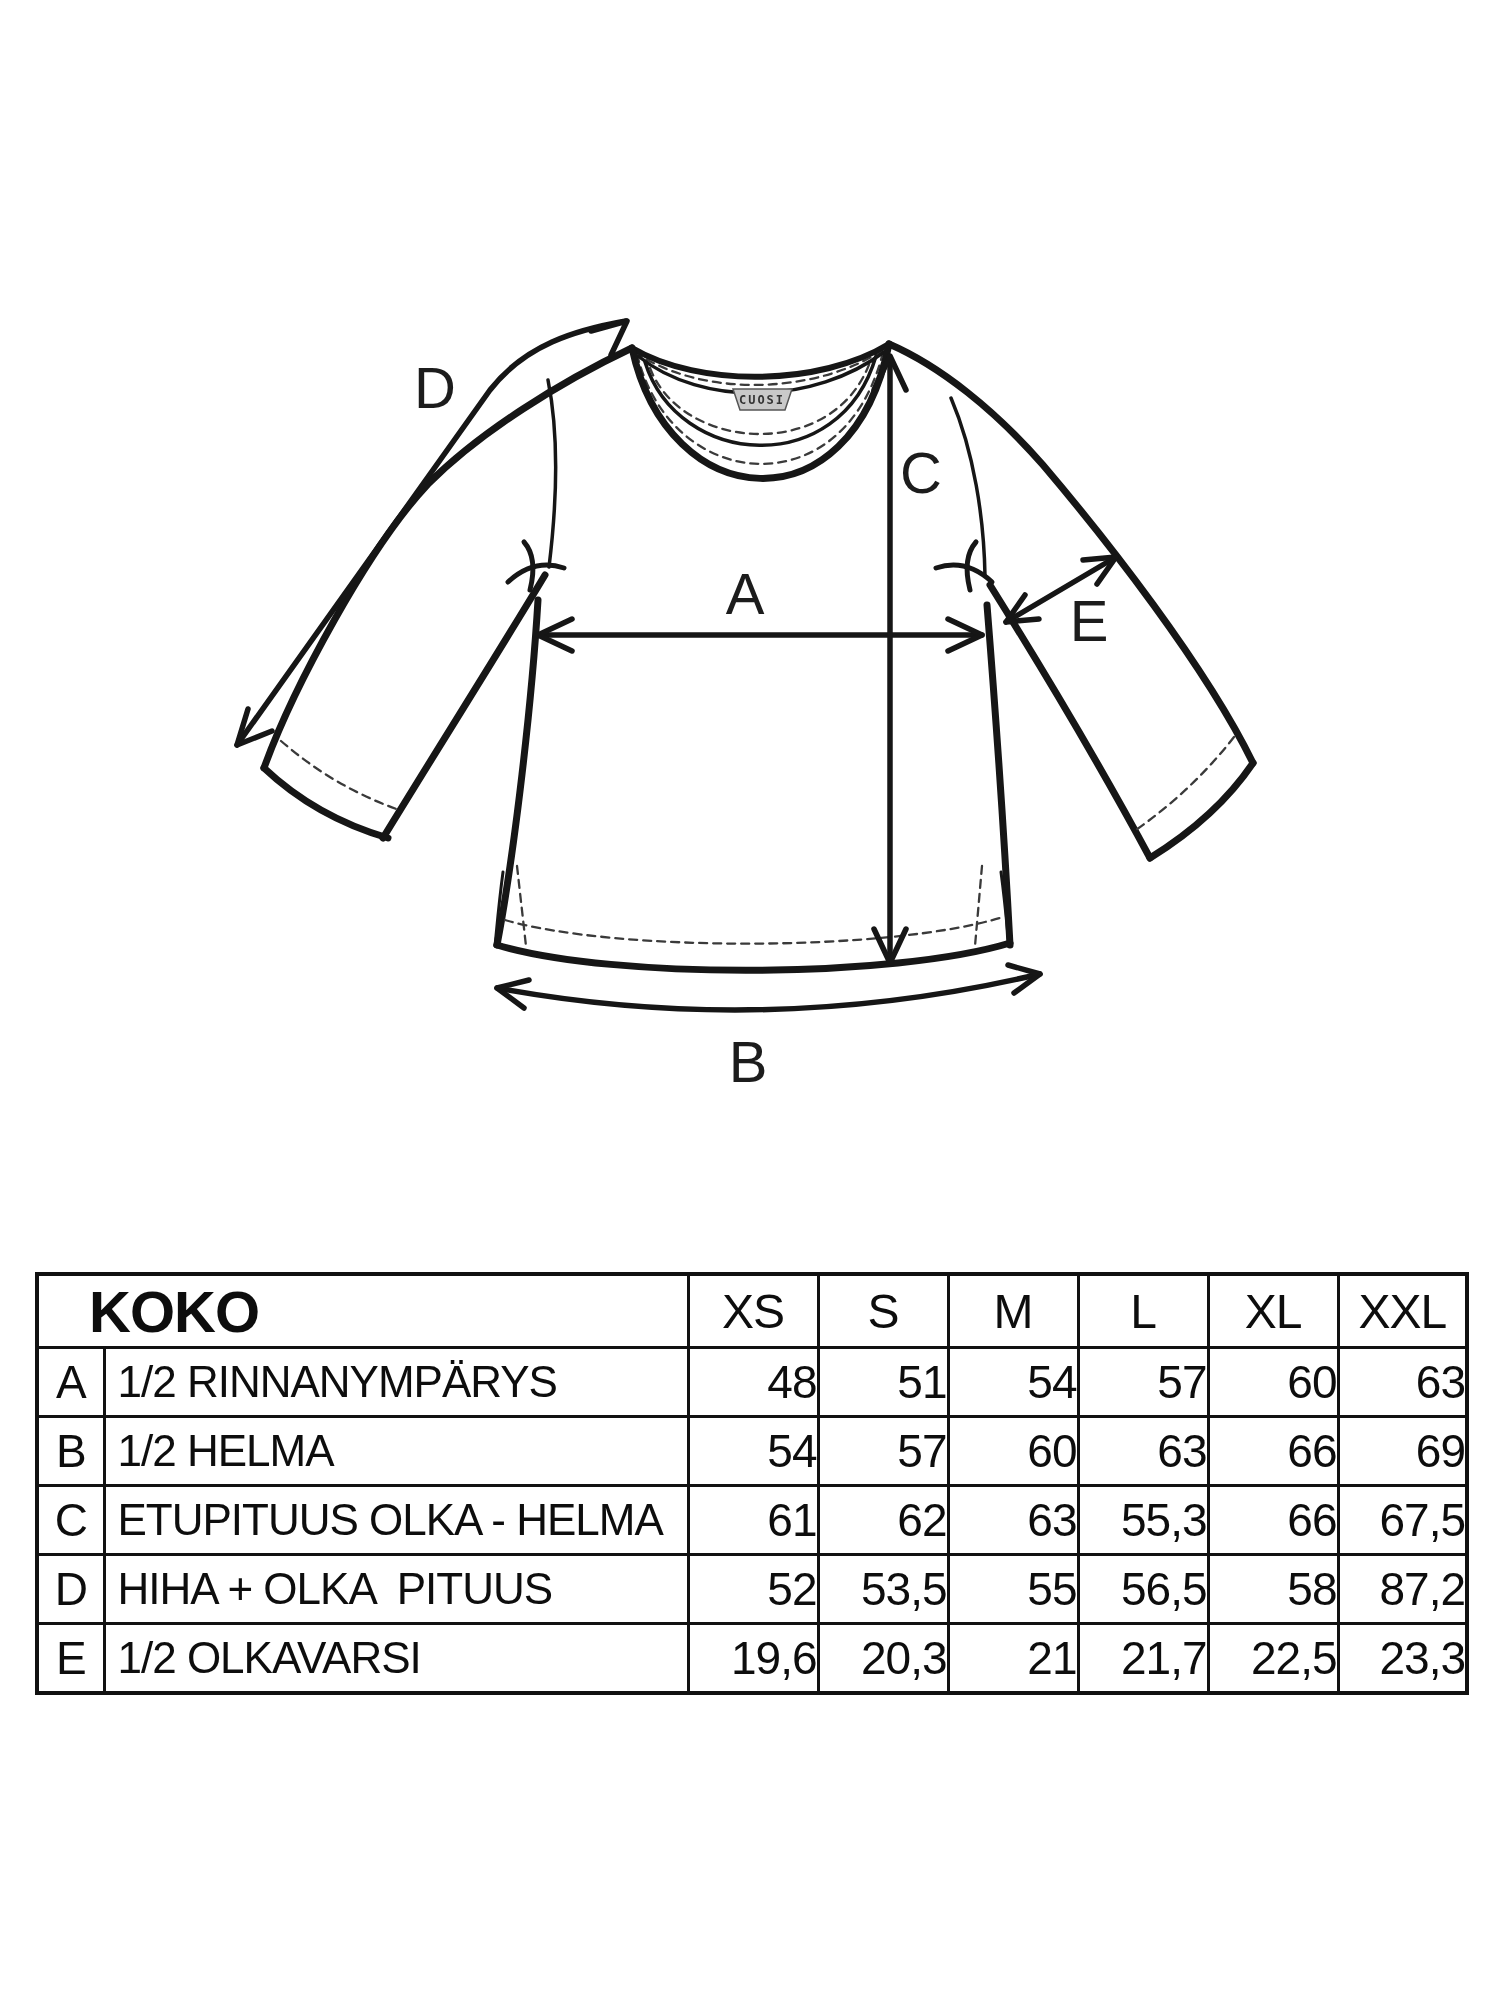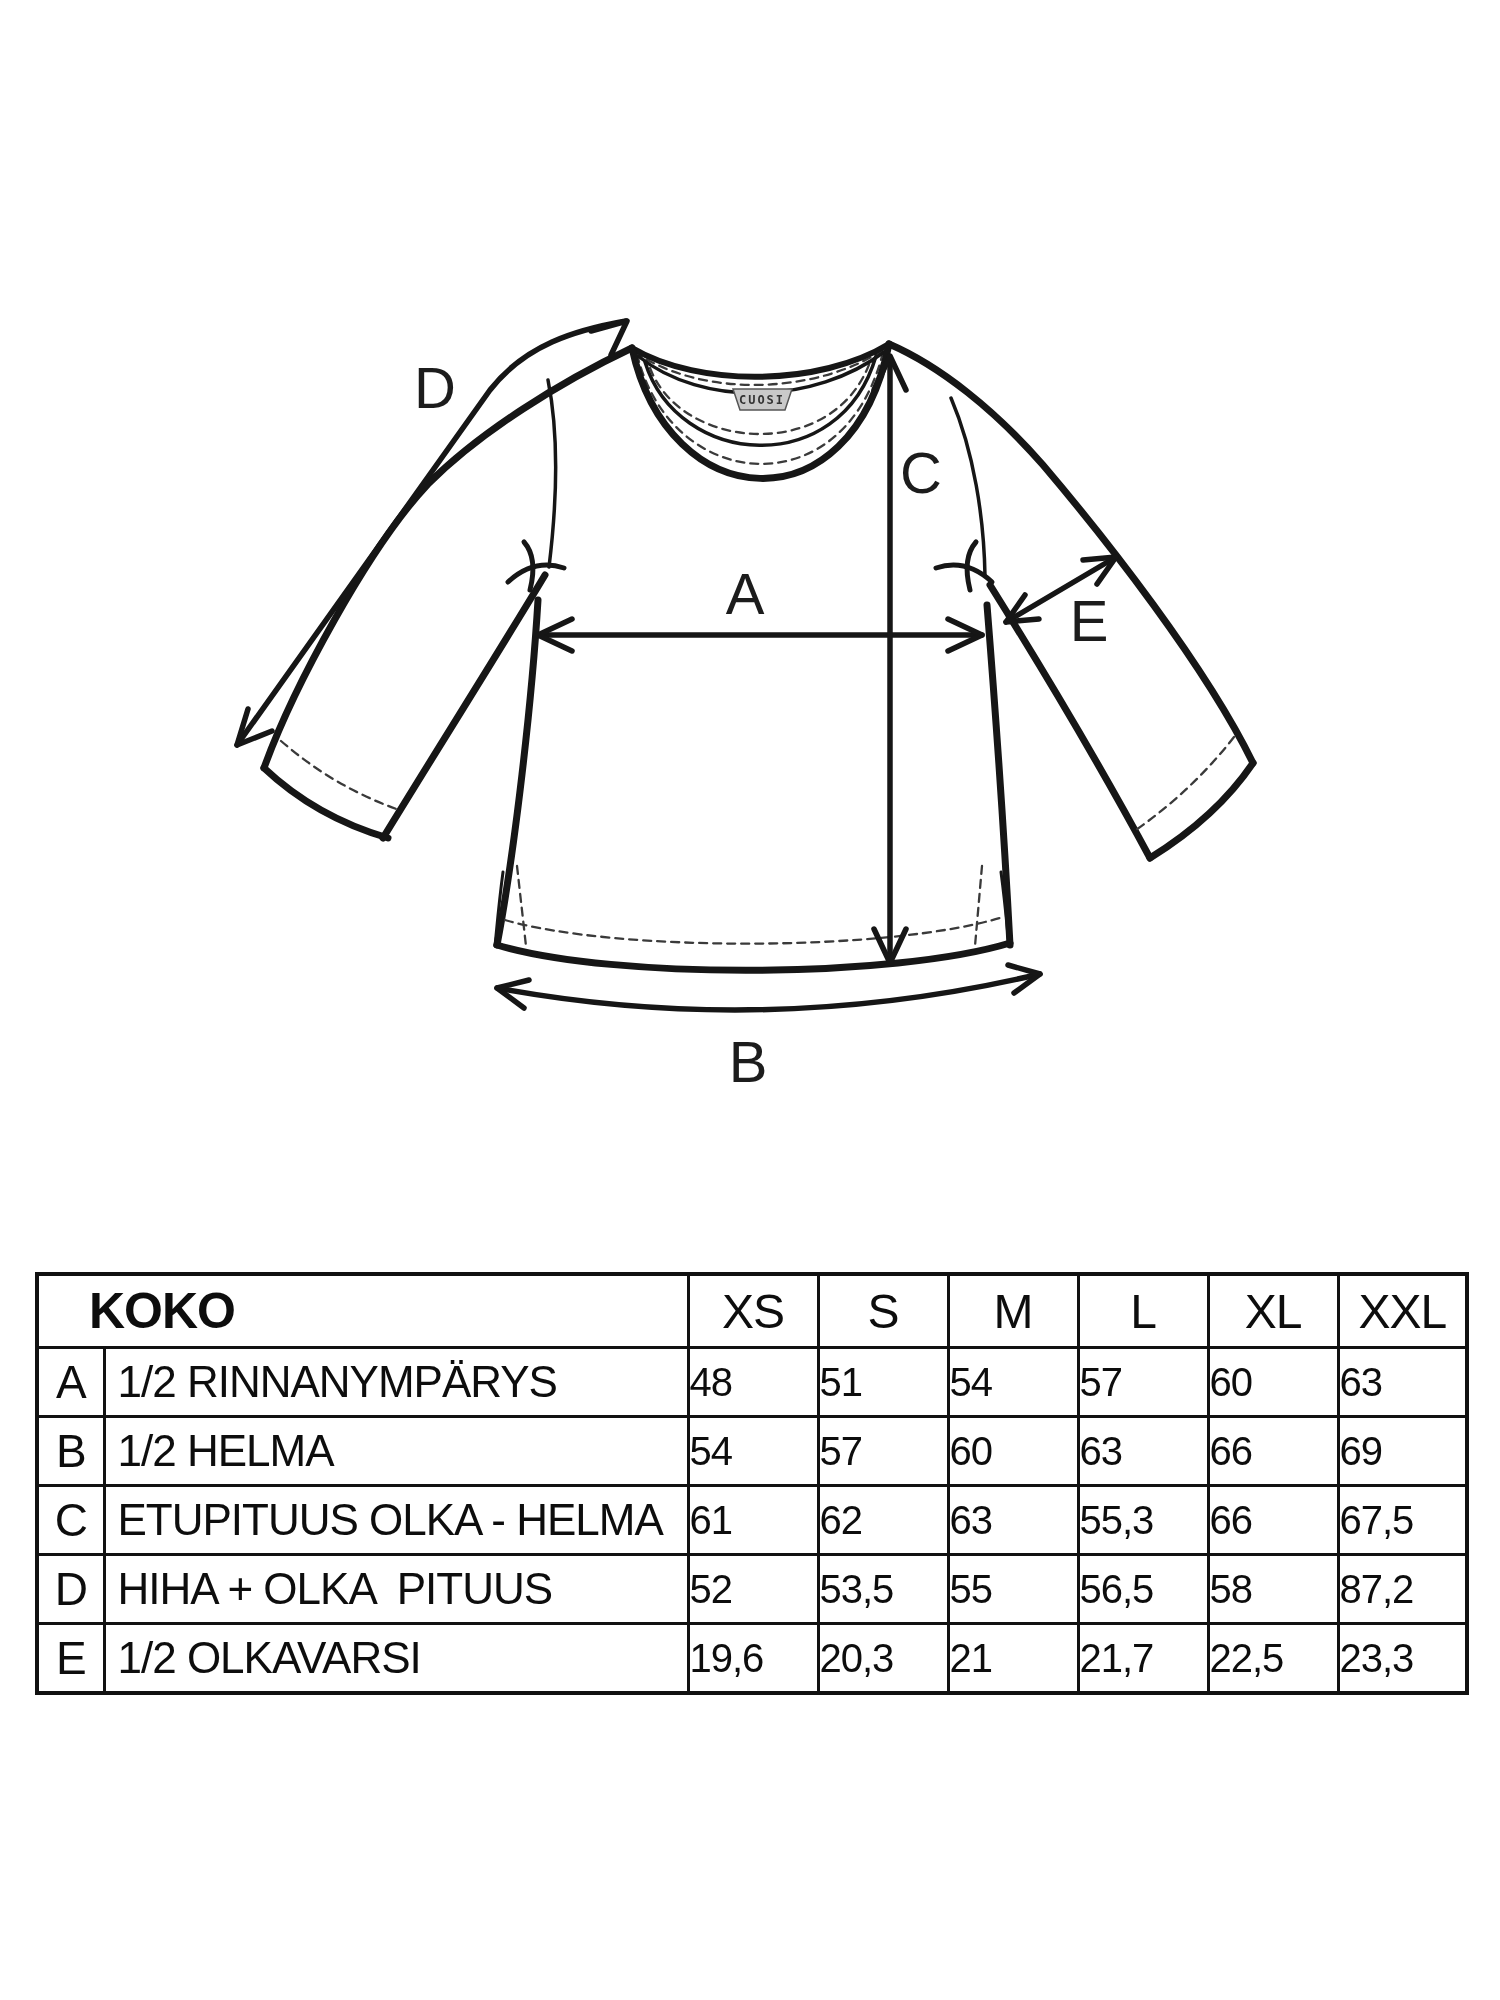--- a/index.html
+++ b/index.html
@@ -7,25 +7,25 @@
           font-family:"Liberation Sans", sans-serif;}
   .diagram-wrap{position:absolute;left:0;top:0;width:1500px;height:1250px;}
   svg text.mlabel{font-family:"Liberation Sans", sans-serif;font-size:58px;fill:#1c1c1c;}
   svg text.tagtext{font-family:"DejaVu Sans Mono", monospace;font-size:12px;font-weight:bold;
                    letter-spacing:2px;fill:#333;}
   table.size-table{position:absolute;left:35px;top:1272px;width:1430px;border-collapse:collapse;
                    table-layout:fixed;background:#fff;}
   table.size-table td, table.size-table th{border:3px solid #111;color:#0d0d0d;
                    vertical-align:middle;letter-spacing:-1px;overflow:hidden;}
   table.size-table{border:4px solid #111;}
-  th.koko-cell{height:68px;text-align:left;padding-left:50px;font-size:50px;font-weight:bold;}
+  th.koko-cell{height:68px;text-align:left;padding-left:50px;font-size:58px;font-weight:bold;}
   th.size-head{height:68px;text-align:center;font-size:48px;font-weight:normal;padding:0;}
   td.letter-cell{height:64px;text-align:center;font-size:46px;padding:0;}
   td.label-cell{height:64px;text-align:left;padding-left:12px;font-size:44px;white-space:pre;}
-  td.value-cell{height:64px;text-align:left;font-size:40px;padding:0;}
+  td.value-cell{height:64px;text-align:right;font-size:46px;padding:0;}
 </style>
 </head>
 <body>
 
 <div class="canvas">
 
   <div class="diagram-wrap">
     <svg viewBox="0 0 1500 1250" width="1500" height="1250">
       <g fill="none" stroke="#161616" stroke-linecap="round" stroke-linejoin="round">
 

